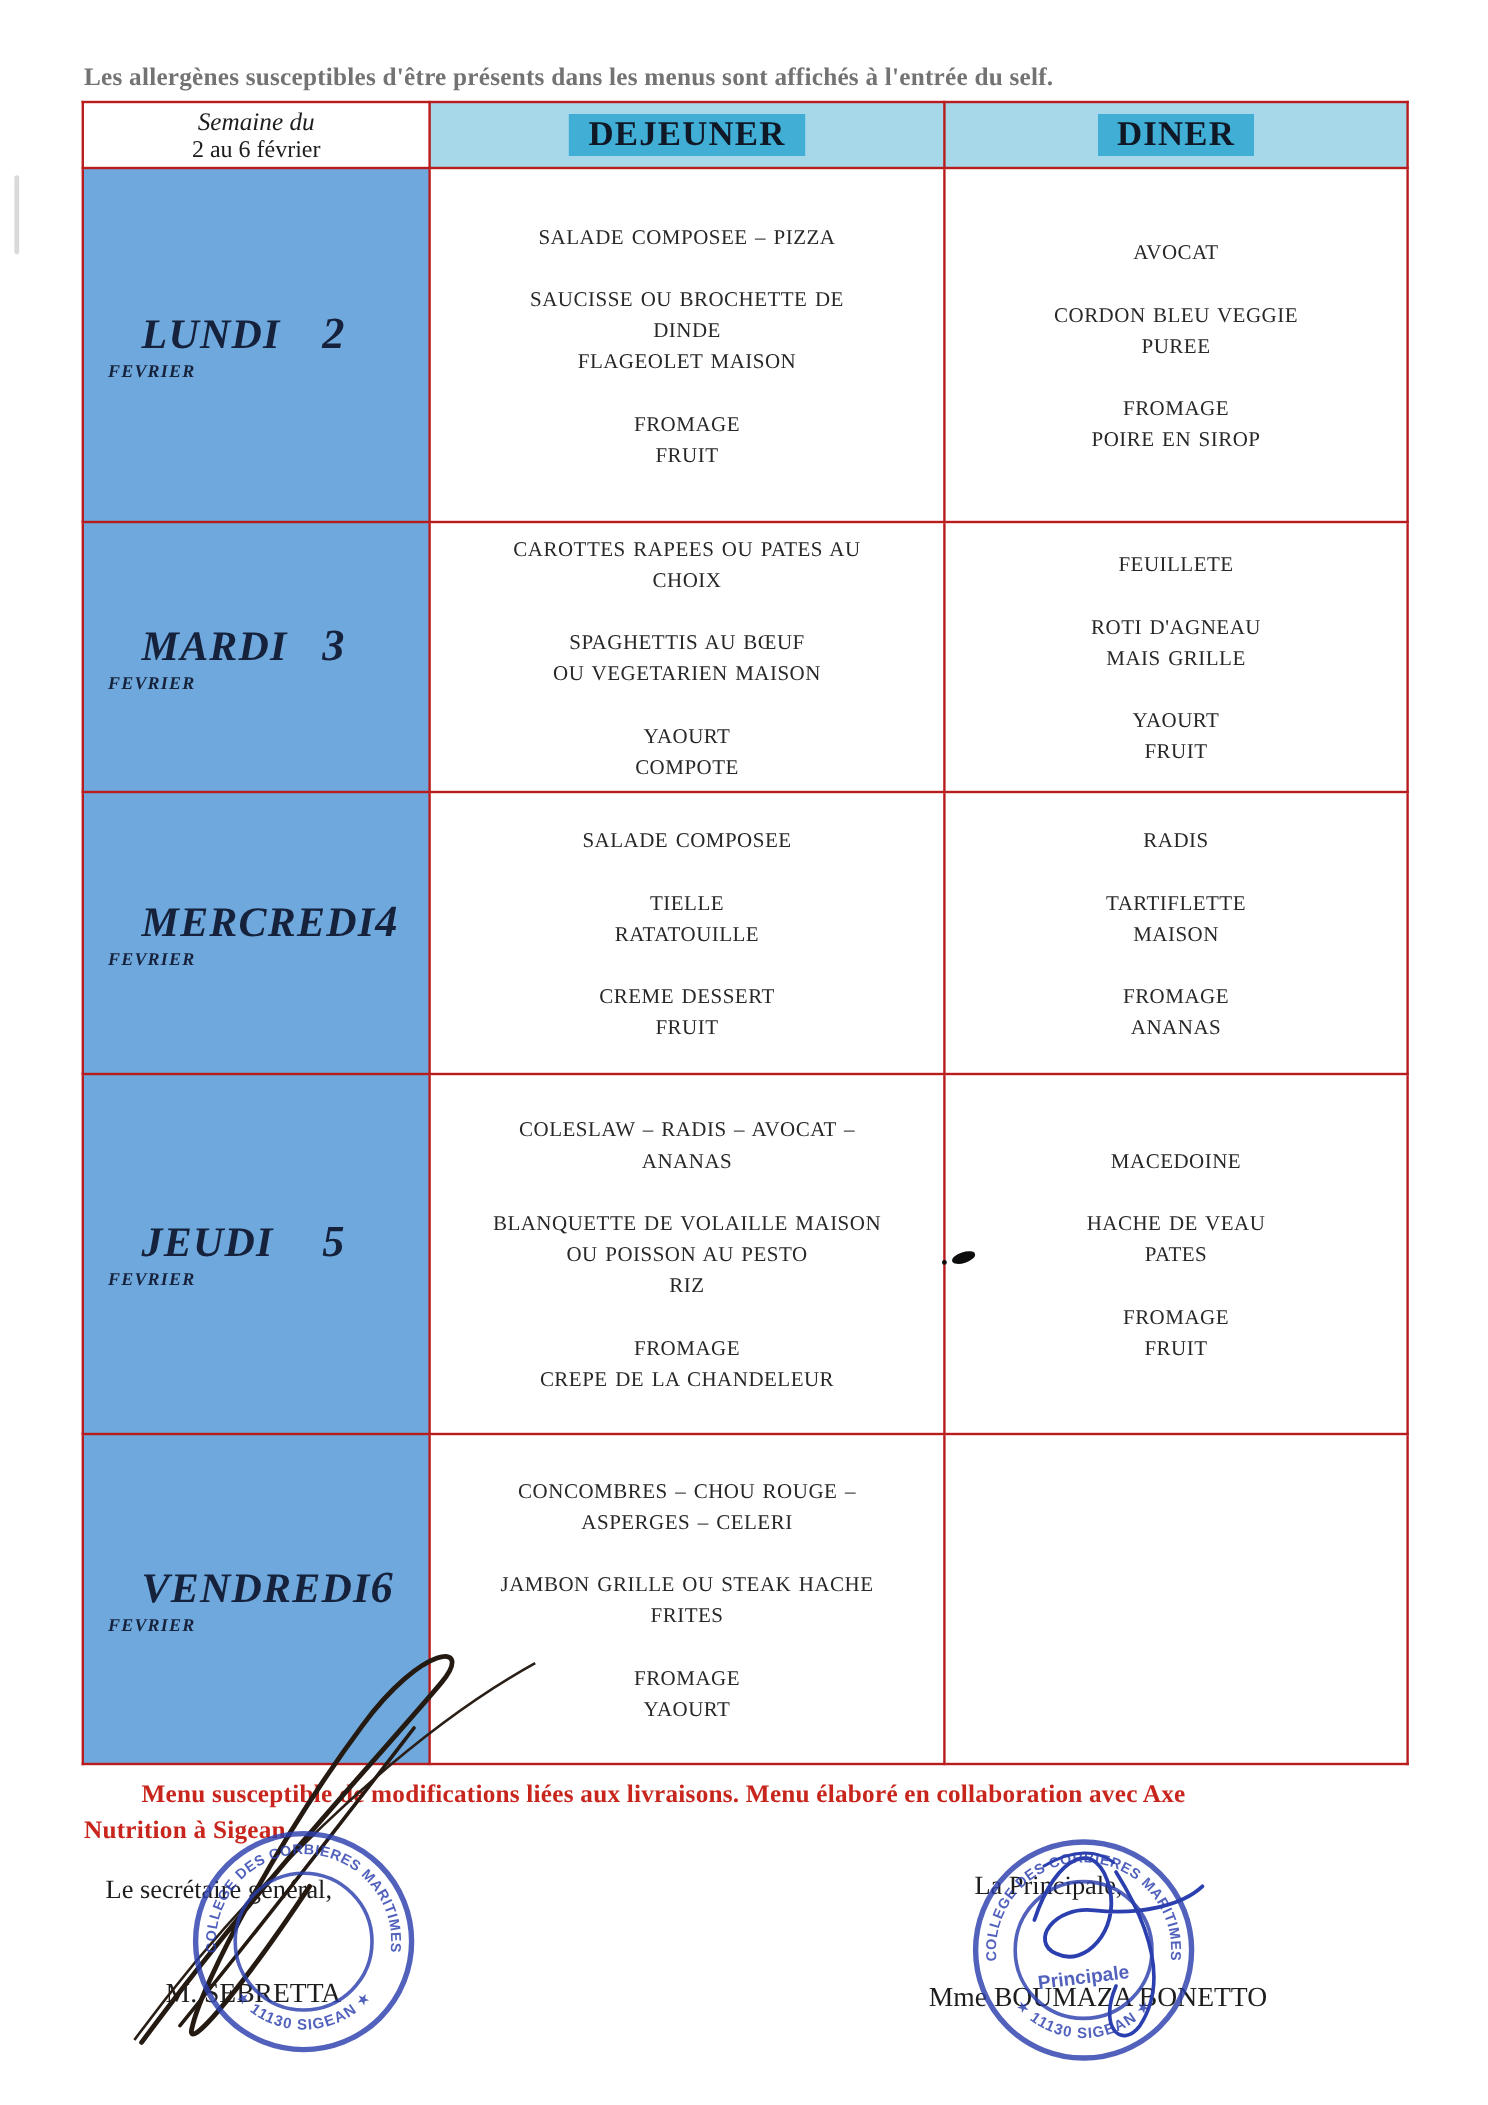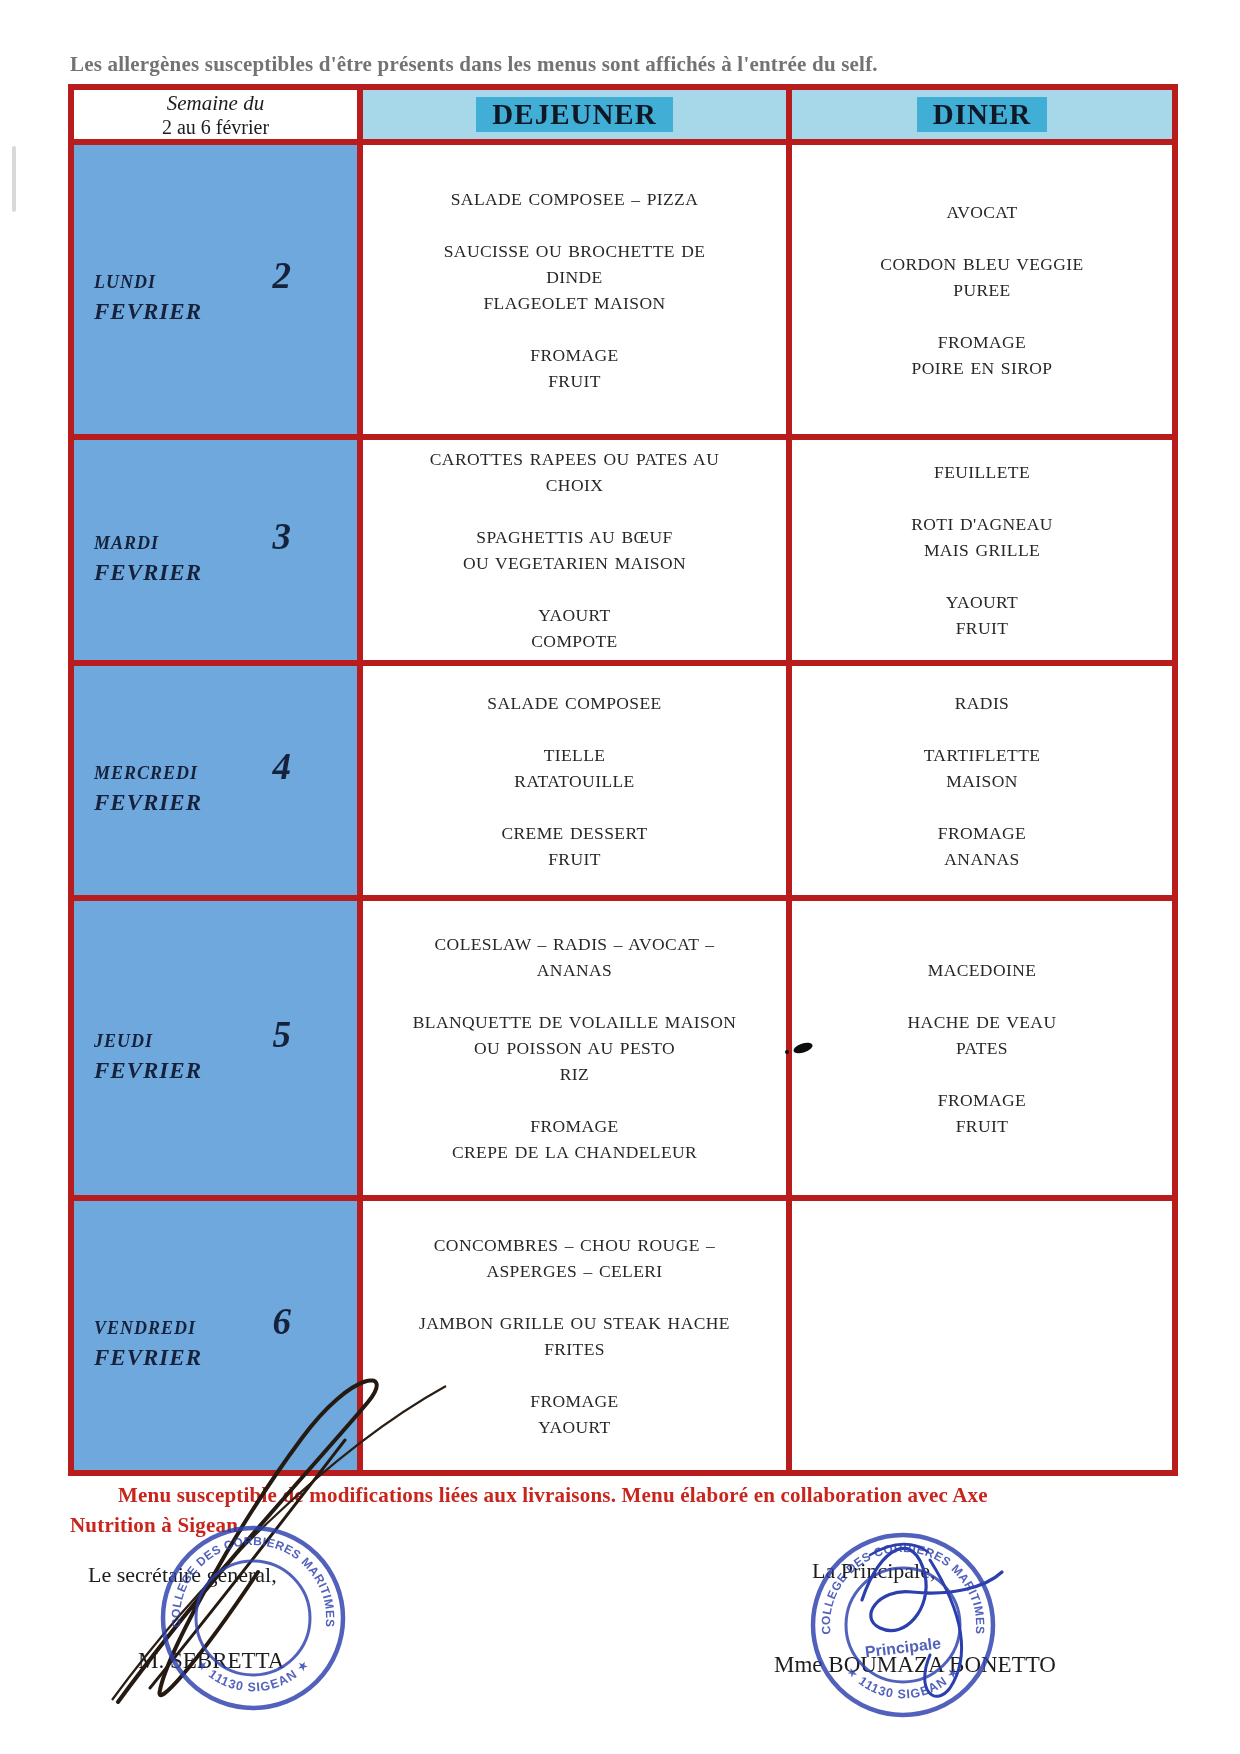--- a/index.html
+++ b/index.html
@@ -12,36 +12,36 @@
   }
   .notice-top{
     position:absolute;left:70px;top:52px;width:1010px;
     color:#737373;font-weight:bold;font-size:21px;letter-spacing:.2px;
   }
   table.menu{
     position:absolute;left:68px;top:84px;
     border-collapse:collapse;table-layout:fixed;
     width:1104px;
   }
-  table.menu td{border:6px solid #b91c1c;padding:0;vertical-align:middle;}
+  table.menu td{border:2px solid #b91c1c;padding:0;vertical-align:middle;}
   tr.hdr{height:55px;}
   td.week-cell{background:#ffffff;text-align:center;}
   .week-l1{font-style:italic;font-size:21px;color:#1c1c1c;}
   .week-l2{font-size:20px;color:#1c1c1c;}
   td.meal-hdr{background:#a6d8ea;text-align:center;}
   .meal-hl{
     display:inline-block;background:#41aed6;padding:1px 16px;
     font-weight:bold;font-size:29px;letter-spacing:1px;color:#101826;
   }
   td.day-cell{background:#6fa8dc;}
   .day-block{padding-left:20px;color:#16223c;}
   .day-line{display:flex;align-items:baseline;width:225px;}
-  .day-name{font-weight:bold;font-style:italic;font-size:18px;letter-spacing:1px;}
+  .day-name{font-weight:bold;font-style:italic;font-size:35px;letter-spacing:1px;margin-left:28px;}
   .day-num{font-weight:bold;font-style:italic;font-size:37px;margin-left:auto;margin-right:28px;}
-  .day-month{font-weight:bold;font-style:italic;font-size:23px;letter-spacing:1px;margin-top:2px;}
+  .day-month{font-weight:bold;font-style:italic;font-size:15px;letter-spacing:1px;margin-top:2px;}
   td.menu-cell{background:#ffffff;text-align:center;}
   .menu-content{padding:6px 10px;}
   .menu-line{font-size:17.5px;line-height:26px;color:#272727;letter-spacing:.4px;word-spacing:1.5px;}
   .menu-group + .menu-group{margin-top:26px;}
   .notice-bottom{
     position:absolute;left:70px;top:1480px;width:995px;
     color:#c8251d;font-weight:bold;font-size:21px;line-height:30px;
     text-indent:48px;letter-spacing:.2px;
   }
   .sig-title-left{position:absolute;left:88px;top:1562px;font-size:22px;color:#1d1d1d;}

